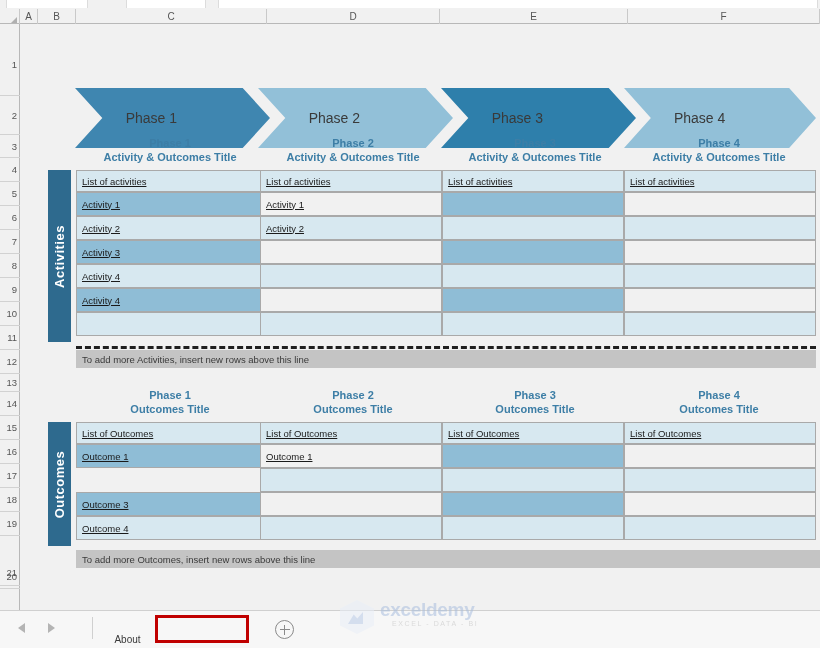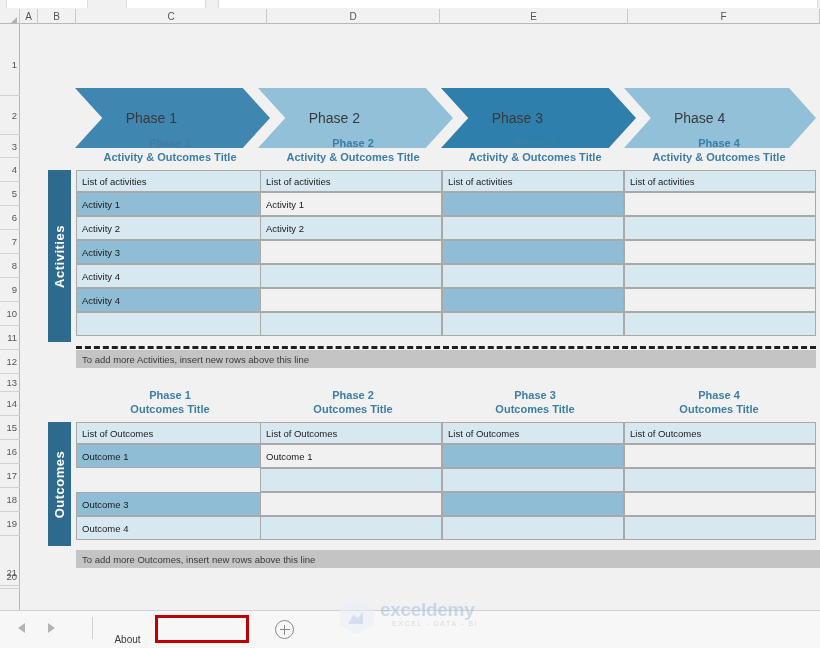--- a/index.html
+++ b/index.html
@@ -108,21 +108,21 @@
   }
 
   
   .cell {
     position: absolute;
     border: 1px solid #a9a9a9;
     font-size: 9.5px;
     color: #1a1a1a;
     padding-left: 5px;
     display: flex; align-items: center;
-    overflow: hidden; white-space: nowrap;
+    overflow: hidden; white-space: nowrap; text-decoration: underline;
   }
   .c-light  { background: #d7e8f0; }
   .c-mid    { background: #8fbdd6; }
   .c-plain  { background: #f1f1f1; }
 
   
   .dash-line {
     position: absolute; height: 0;
     border-top: 3px dashed #1f1f1f;
   }

